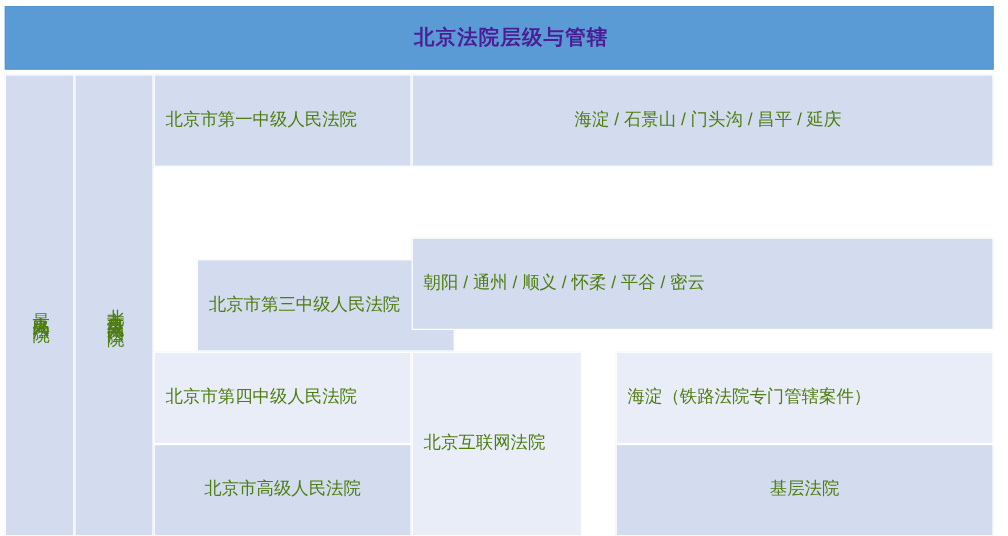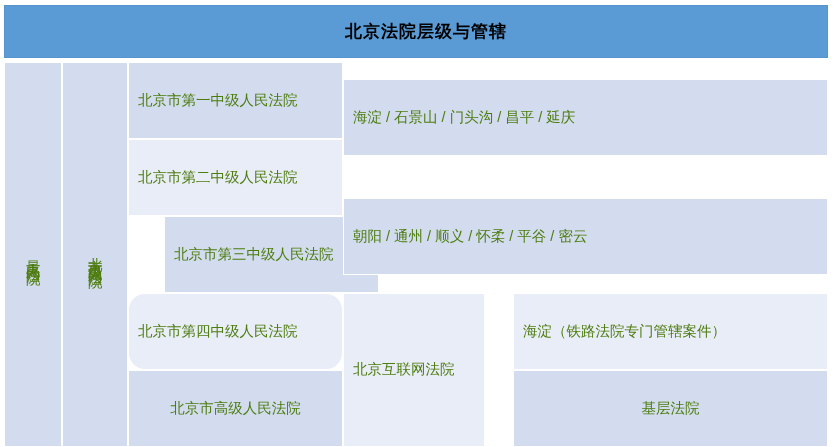--- a/index.html
+++ b/index.html
@@ -31,21 +31,21 @@
     width: 824px;
     height: 53px;
     background: #5b9bd5;
     border: 1px solid #5694cd;
     box-sizing: border-box;
     display: flex;
     align-items: center;
     justify-content: center;
   }
   .title-text {
-    color: #000000;
+    color: #4c1d95;
     font-size: 17px;
     font-weight: bold;
     letter-spacing: 1px;
     line-height: 1;
     margin-left: 20px;
   }
 
   
   .grid {
     position: absolute;
@@ -105,37 +105,34 @@
     </div>
 
     <div class="cell shade-dark vertical" style="left:58px; top:0px; width:66px; height:385px;">
       <span class="vtext">北京市高级人民法院</span>
     </div>
 
     <div class="cell shade-dark pad-left" style="left:124px; top:0px; width:215px; height:77px;">
       <span>北京市第一中级人民法院</span>
     </div>
 
-    <div class="cell shade-light pad-left" style="left:124px; top:77px; width:215px; height:77px;">
-      <span>北京市第二中级人民法院</span>
-    </div>
 
     <div class="cell shade-dark pad-left" style="left:124px; top:154px; width:215px; height:77px;margin-left:36px;">
       <span>北京市第三中级人民法院</span>
     </div>
 
-    <div class="cell shade-light pad-left" style="left:124px; top:231px; width:215px; height:77px;border-radius:17px;">
+    <div class="cell shade-light pad-left" style="left:124px; top:231px; width:215px; height:77px;">
       <span>北京市第四中级人民法院</span>
     </div>
 
     <div class="cell shade-dark center" style="left:124px; top:308px; width:215px; height:77px;">
       <span>北京市高级人民法院</span>
     </div>
 
-    <div class="cell shade-dark pad-left" style="left:339px; top:17px; width:485px; height:77px;">
+    <div class="cell shade-dark pad-left" style="left:339px; top:0px; width:485px; height:77px;justify-content:center;">
       <span>海淀 / 石景山 / 门头沟 / 昌平 / 延庆</span>
     </div>
 
 
     <div class="cell shade-dark pad-left" style="left:339px; top:136px; width:485px; height:77px;">
       <span>朝阳 / 通州 / 顺义 / 怀柔 / 平谷 / 密云</span>
     </div>
 
     <div class="cell shade-light pad-left" style="left:339px; top:231px; width:142px; height:154px;">
       <span>北京互联网法院</span>

